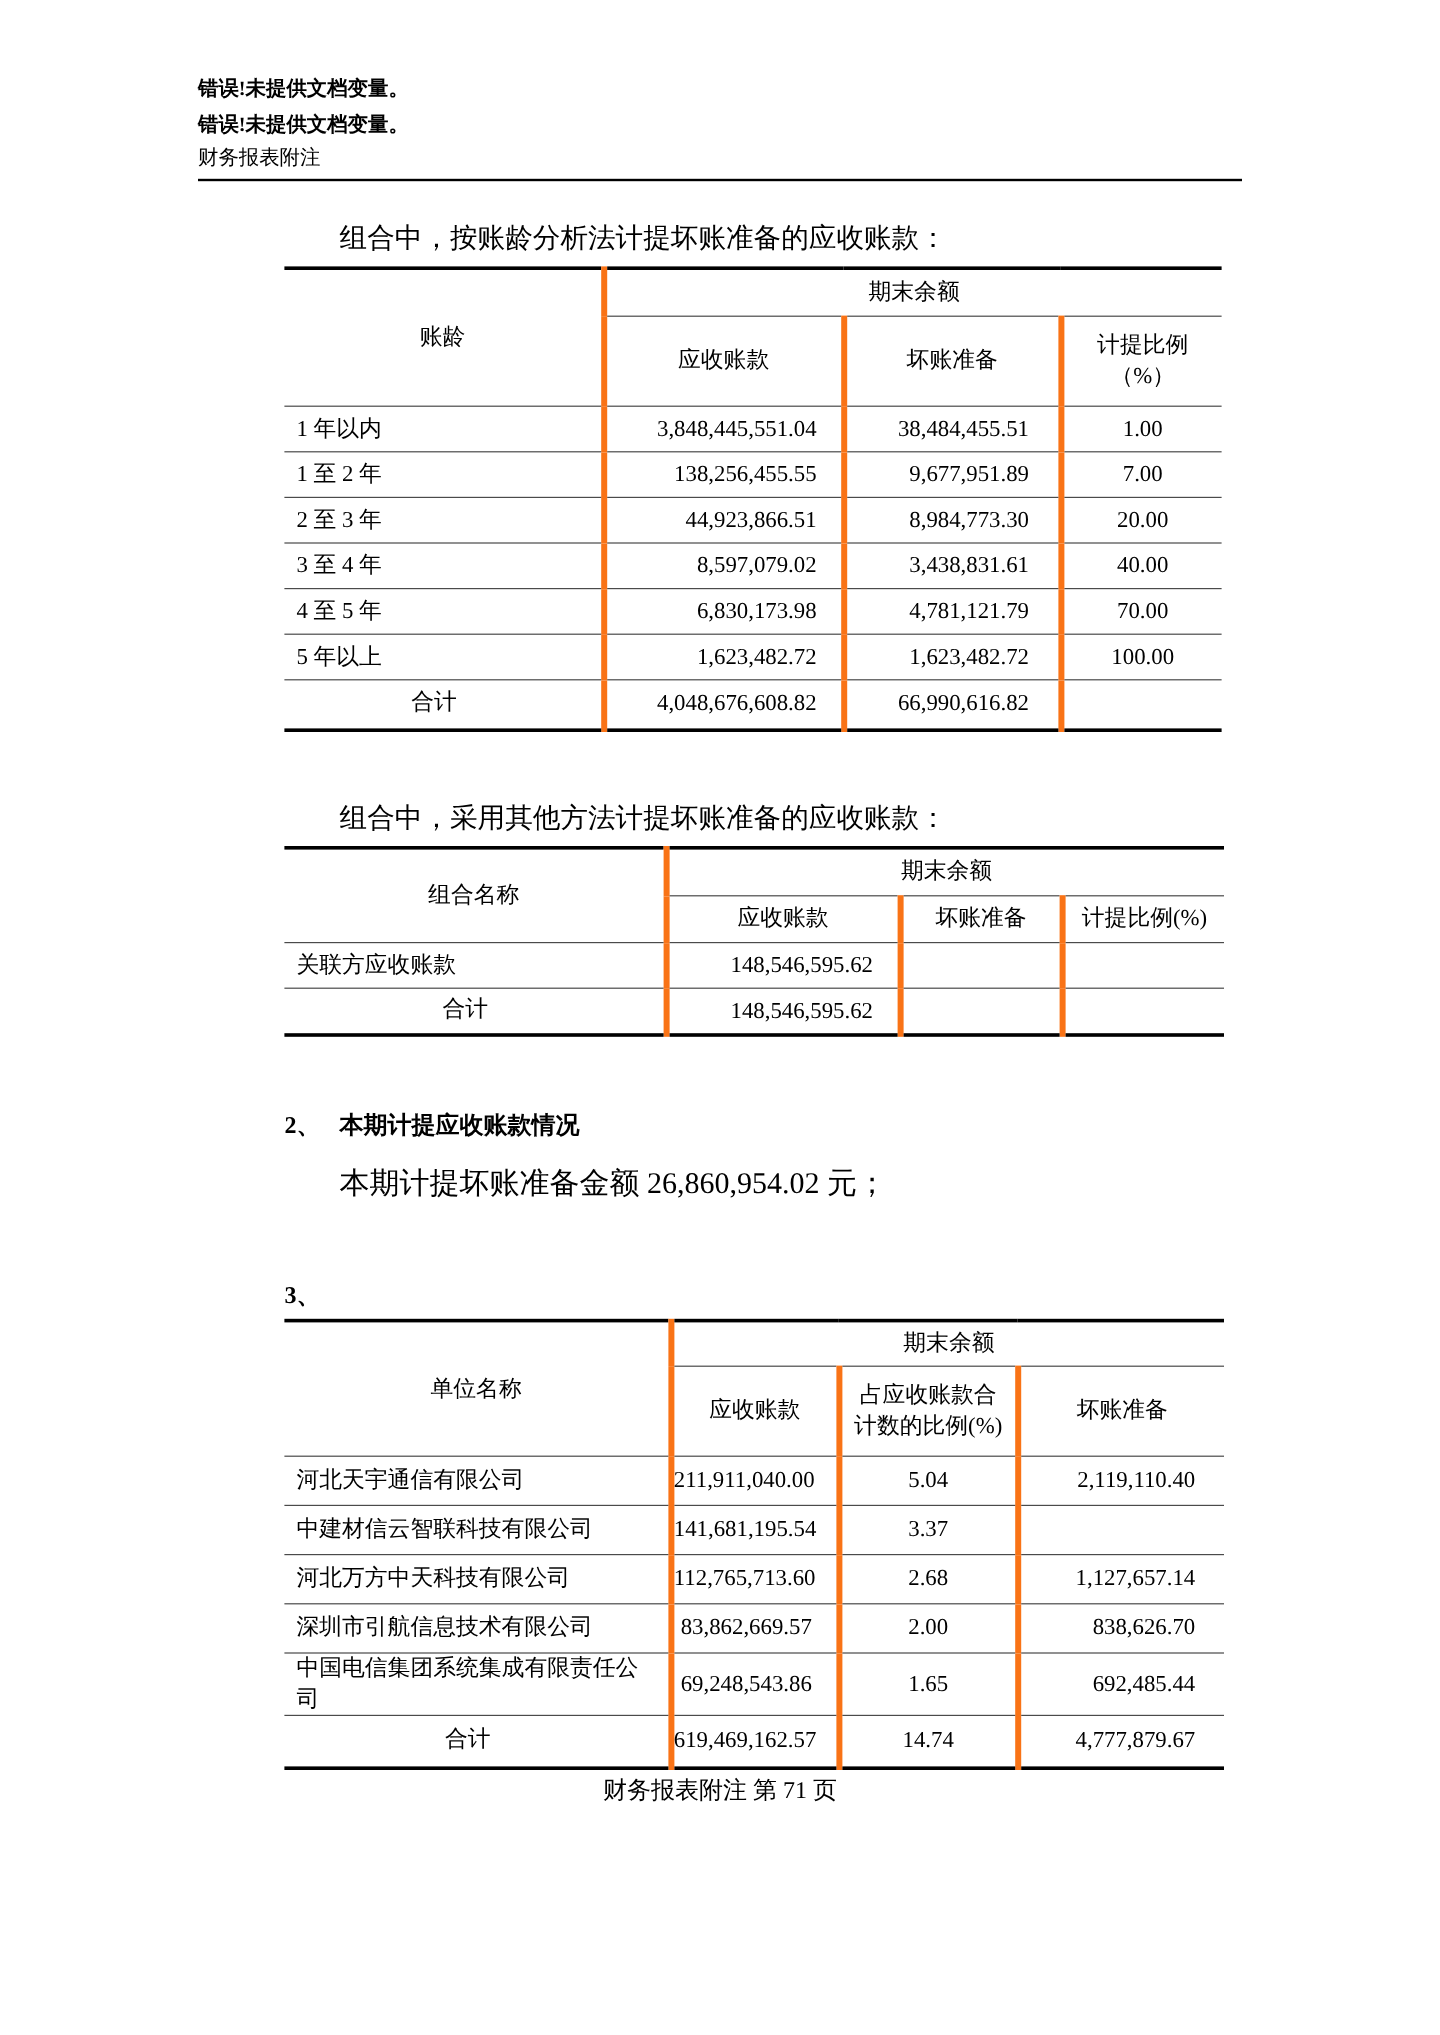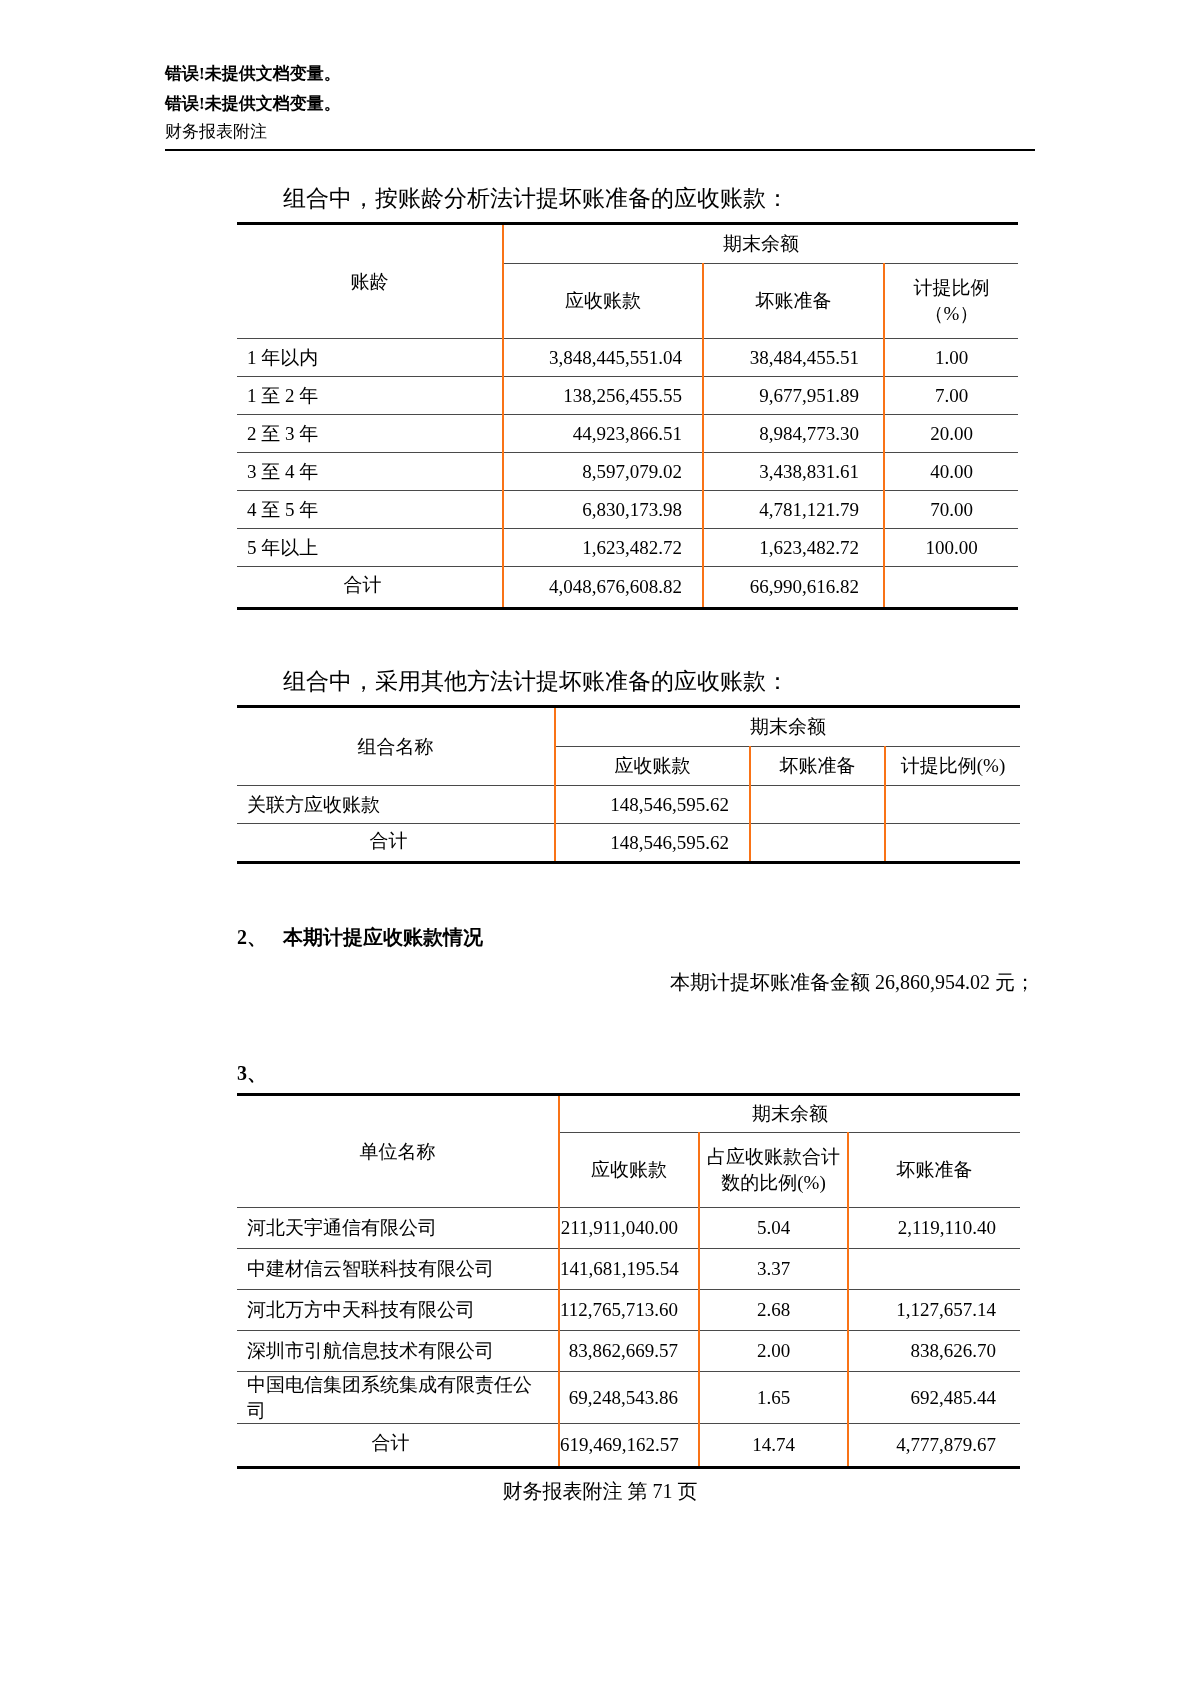--- a/index.html
+++ b/index.html
@@ -15,28 +15,28 @@
   .hdr-line{font-size:17px;font-weight:bold;height:30px;display:flex;align-items:center;}
   .hdr-line.plain{font-weight:normal;height:26px;}
   .hdr-rule{border-bottom:2px solid #000;margin-top:5px;}
 
   
   .tbl-title{margin:32px 0 8px 118px;font-size:23px;}
   .tbl-title.second{margin-top:56px;}
   .sec-head{margin:60px 0 0 72px;display:flex;font-size:20px;font-weight:bold;}
   .sec-head .num{width:46px;}
   .sec-head.third{margin-top:64px;margin-bottom:6px;}
-  .para{margin:18px 0 0 118px;font-size:20px;text-align:right;}
+  .para{margin:18px 0 0 118px;font-size:25px;}
 
   
   table{border-collapse:collapse;table-layout:fixed;margin-left:72px;
         border-top:3px solid #000;border-bottom:3px solid #000;font-size:19px;}
   th,td{font-weight:normal;padding:0;vertical-align:middle;line-height:1.35;}
   th{text-align:center;}
-  .vl{border-left:2px solid #f97316;}
+  .vl{border-left:5px solid #f97316;}
   .hb{border-bottom:1px solid #4a4a4a;}
   tbody tr td{border-top:1px solid #4a4a4a;}
   .prewrap{white-space:pre-line;}
 
   
   .t1{width:781px;}
   .t1 thead tr.grp th{height:38px;}
   .t1 thead tr.sub th{height:74px;}
   .t1 tbody td{height:37px;}
   .t1 tbody tr.total td{height:40px;}

